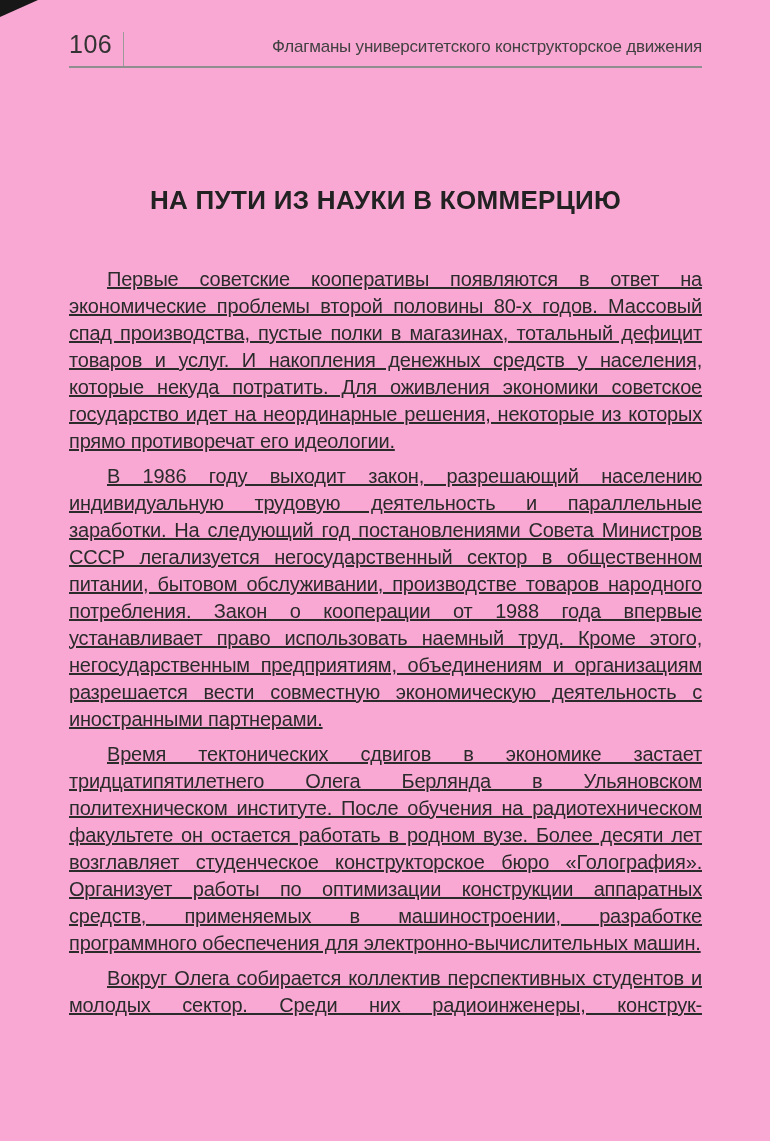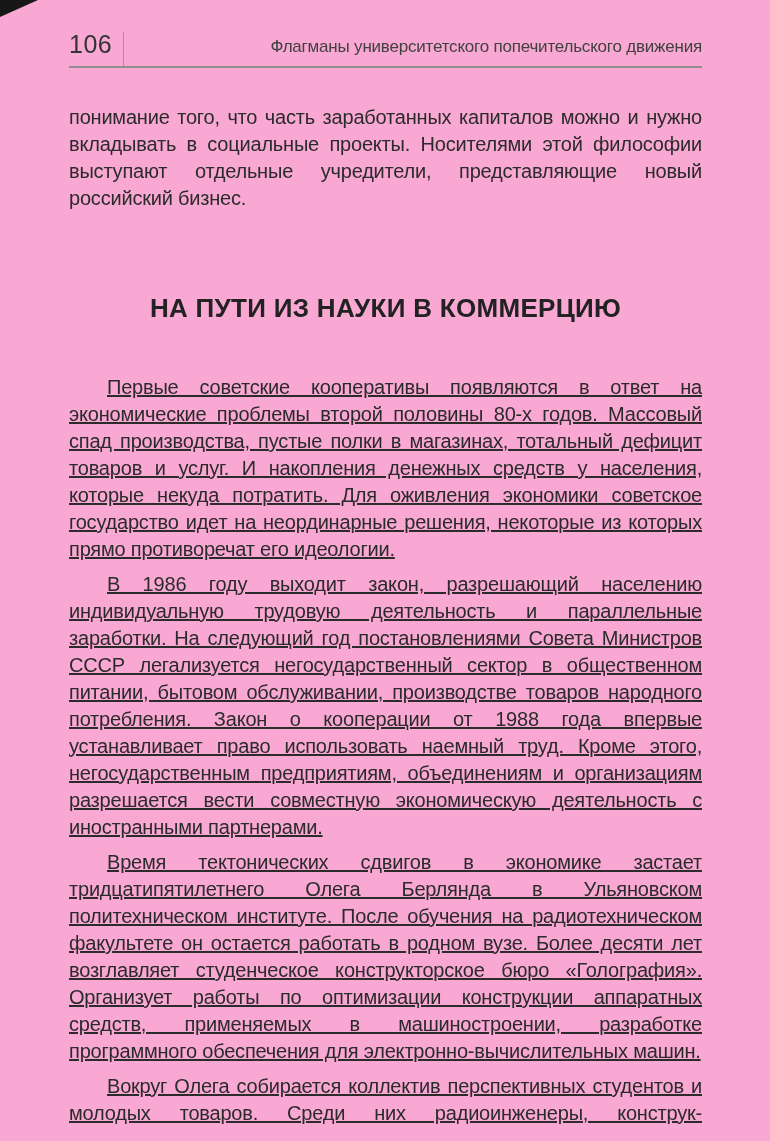--- a/index.html
+++ b/index.html
@@ -89,32 +89,31 @@
 </head>
 <body>
 
 <div class="page">
 
   <div class="corner-mark"></div>
 
   <header class="page-header">
     <span class="page-number">106</span>
     <span class="header-divider"></span>
-    <span class="running-head">Флагманы университетского попечительского движения</span>
+    <span class="running-head">Флагманы университетского конструкторское движения</span>
   </header>
 
   <main class="page-body">
 
-    <p>понимание того, что часть заработанных капиталов можно и нужно вкладывать в социальные проекты. Носителями этой философии выступают отдельные учредители, представляющие новый российский бизнес.</p>
 
     <h1 class="section-heading">НА ПУТИ ИЗ НАУКИ В КОММЕРЦИЮ</h1>
 
     <p class="indent">Первые советские кооперативы появляются в ответ на экономические проблемы второй половины 80-х годов. Массовый спад производства, пустые полки в магазинах, тотальный дефицит товаров и услуг. И накопления денежных средств у населения, которые некуда потратить. Для оживления экономики советское государство идет на неординарные решения, некоторые из которых прямо противоречат его идеологии.</p>
 
     <p class="indent">В 1986 году выходит закон, разрешающий населению индивидуальную трудовую деятельность и параллельные заработки. На следующий год постановлениями Совета Министров СССР легализуется негосударственный сектор в общественном питании, бытовом обслуживании, производстве товаров народного потребления. Закон о кооперации от 1988 года впервые устанавливает право использовать наемный труд. Кроме этого, негосударственным предприятиям, объединениям и организациям разрешается вести совместную экономическую деятельность с иностранными партнерами.</p>
 
     <p class="indent">Время тектонических сдвигов в экономике застает тридцатипятилетнего Олега Берлянда в Ульяновском политехническом институте. После обучения на радиотехническом факультете он остается работать в родном вузе. Более десяти лет возглавляет студенческое конструкторское бюро «Голография». Организует работы по оптимизации конструкции аппаратных средств, применяемых в машиностроении, разработке программного обеспечения для электронно-вычислительных машин.</p>
 
-    <p class="indent cut-at-bottom">Вокруг Олега собирается коллектив перспективных студентов и молодых товаров. Среди них радиоинженеры, конструк-</p>
+    <p class="indent cut-at-bottom">Вокруг Олега собирается коллектив перспективных студентов и молодых сектор. Среди них радиоинженеры, конструк-</p>
 
   </main>
 
 </div>
 
 </body></html>

